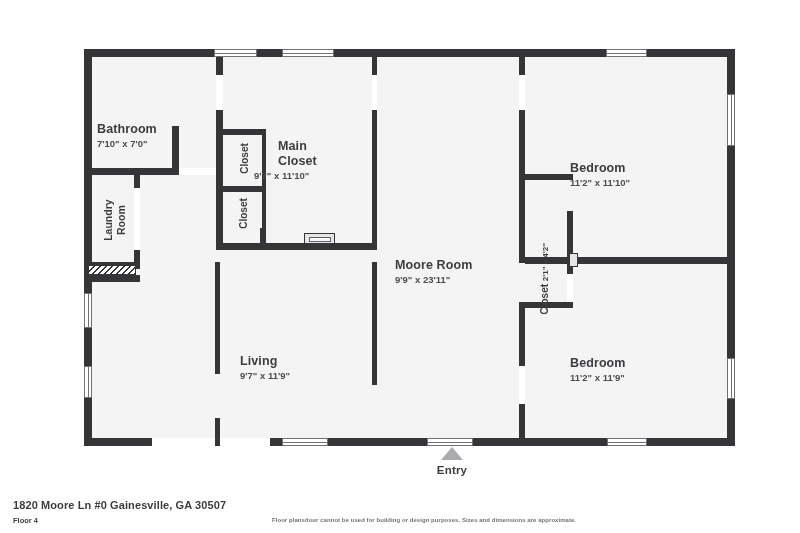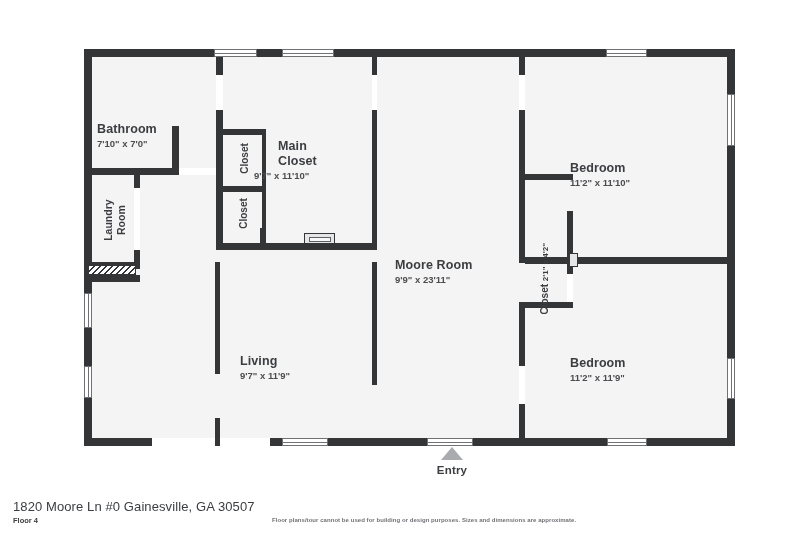--- a/index.html
+++ b/index.html
@@ -164,22 +164,22 @@
     color: #3b3d40;
     margin-top: 4px;
     letter-spacing: 0.2px;
   }
 
   
   .footer-address {
     position: absolute;
     left: 13px;
     top: 499px;
-    font-size: 13px;
-    font-weight: 400;
+    font-size: 11px;
+    font-weight: 700;
     color: #3b3d40;
     letter-spacing: 0.1px;
   }
   .footer-floor {
     position: absolute;
     left: 13px;
     top: 516px;
     font-size: 7.5px;
     font-weight: 700;
     color: #3b3d40;

